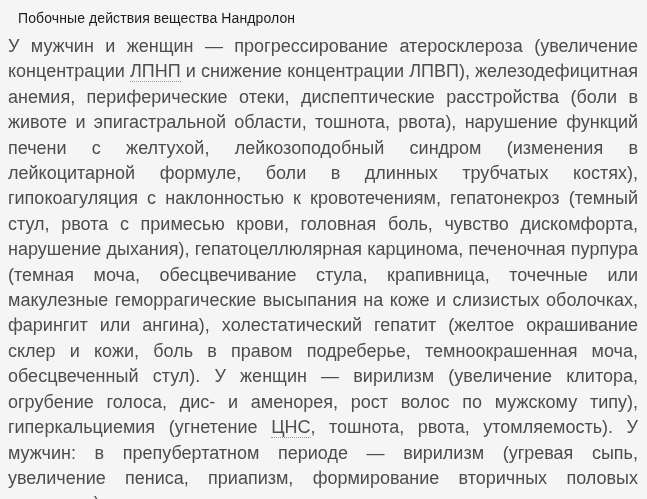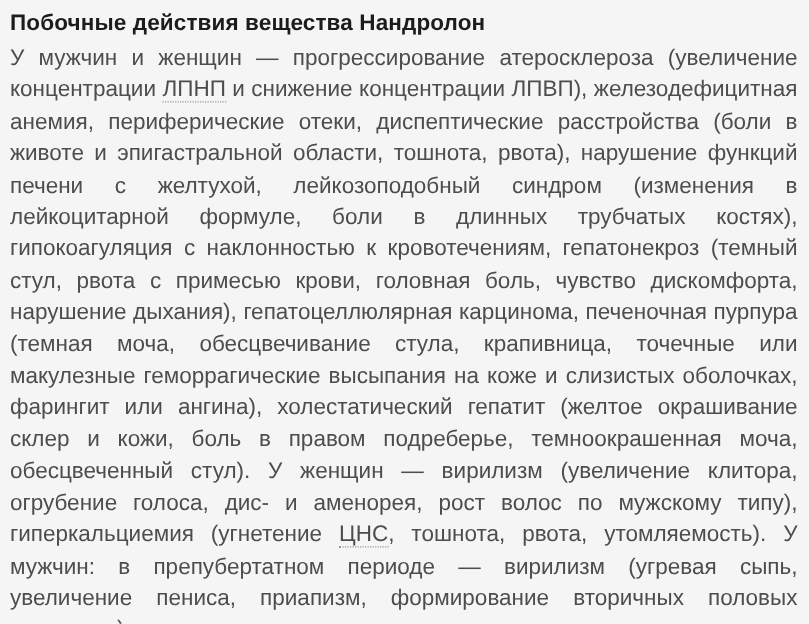--- a/index.html
+++ b/index.html
@@ -10,24 +10,24 @@
     width: 647px;
     height: 499px;
     background: var(--bg, #f5f5f5);
     font-family: "Liberation Sans", sans-serif;
     overflow: hidden;
   }
   main.article {
     padding: 7px 9px 0 8px;
   }
   h1.article-title {
-    margin: 0 0 5px 0;
-    font-size: 18px;
+    margin: 0 0 5px 10px;
+    font-size: 14px;
     line-height: 22px;
-    font-weight: bold;
+    font-weight: normal;
     color: var(--title-color, #1c1c1c);
     letter-spacing: 0.1px;
   }
   p.article-body {
     margin: 0;
     font-size: 18px;
     line-height: 25.4px;
     color: var(--body-color, #4d4d4d);
     text-align: justify;
   }

